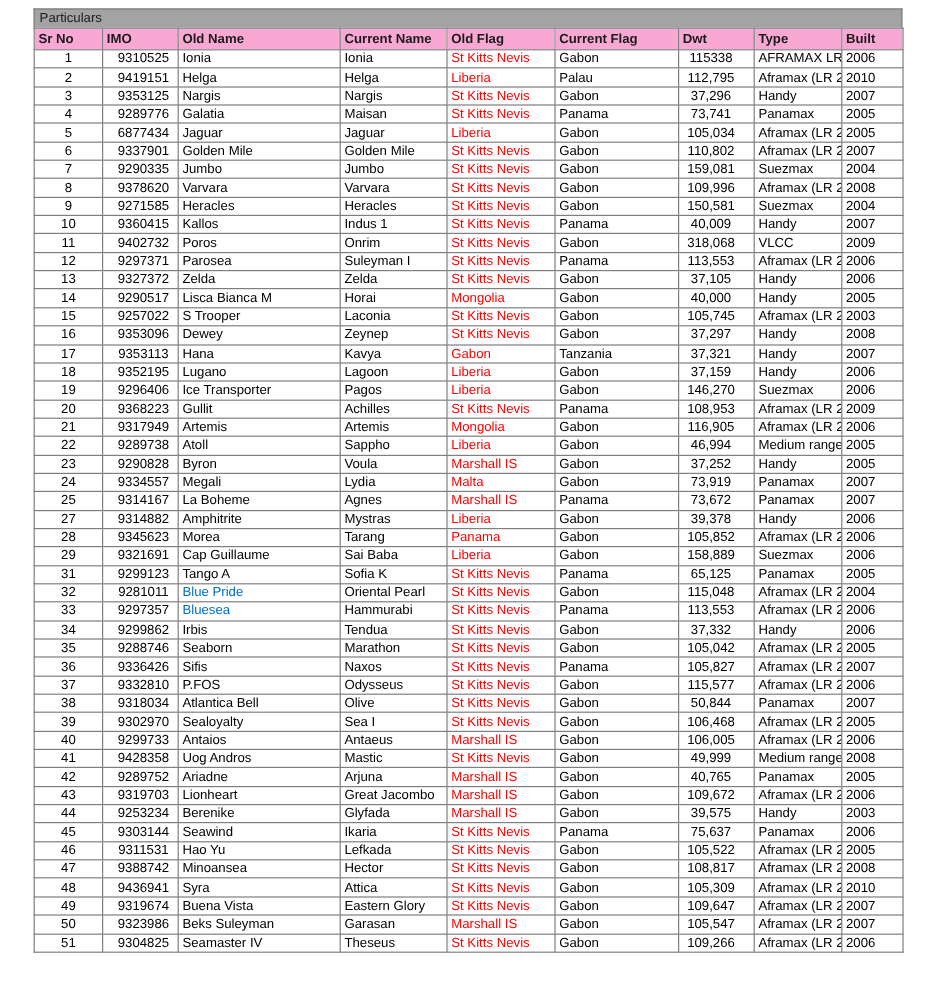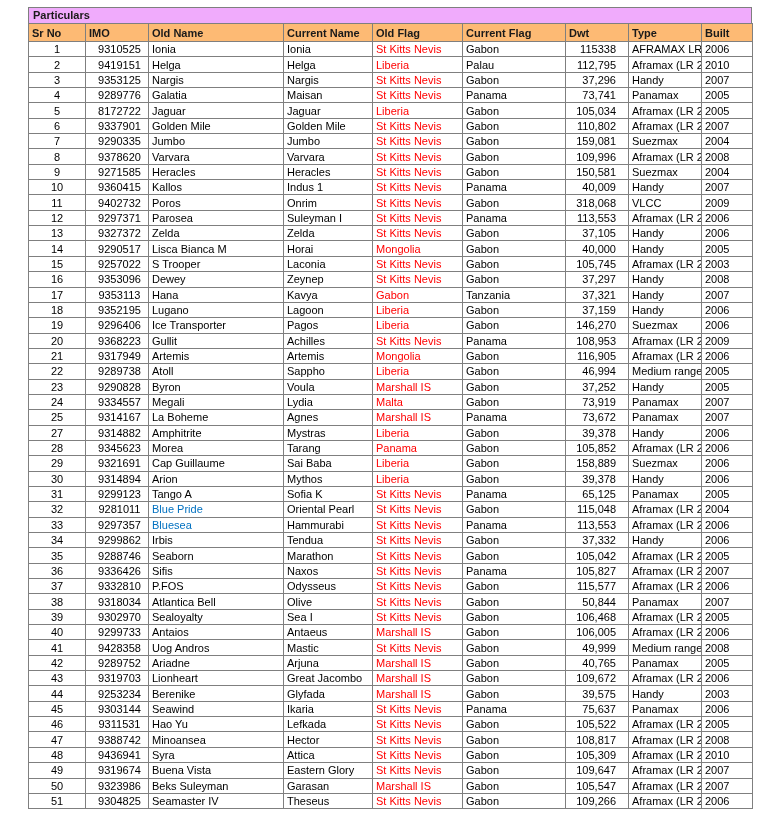--- a/index.html
+++ b/index.html
@@ -1,39 +1,39 @@
 <!DOCTYPE html>
 <html><head>
 <meta charset="utf-8">
 <style>
   * { margin:0; padding:0; box-sizing:border-box; }
   html,body { width:780px; height:829px; background:#ffffff; overflow:hidden;
     font-family:"Liberation Sans", sans-serif; }
   .sheet { position:absolute; left:28px; top:7px; width:724px; }
   .title-bar {
-    background:#f0abfc; color:#1a1a1a; font-weight:bold; font-size:11px;
+    background:#a3a3a3; color:#1a1a1a; font-weight:normal; font-size:11px;
     border:1px solid #7f7f7f; border-bottom:none;
     height:16px; line-height:15px; padding-left:4px;
   }
   table { width:724px; border-collapse:collapse; table-layout:fixed; }
   th, td {
     border:1px solid #7f7f7f; font-size:11px; overflow:hidden;
     white-space:nowrap; padding:0 3px; vertical-align:middle;
   }
   thead th {
-    background:#fdba74; color:#1a1a1a; font-weight:bold; text-align:left;
+    background:#f9a8d4; color:#1a1a1a; font-weight:bold; text-align:left;
     height:18px;
   }
   tbody tr { height:15.35px; }
   tbody td { color:#000; background:#fff; }
   
   td.col-0 { text-align:center; }
   td.col-1 { text-align:center; padding-left:8px; }
   td.col-4 { color:#ff0000; }
-  td.col-6 { text-align:right; padding-right:12px; }
+  td.col-6 { text-align:center; padding-right:12px; }
   td.col-8 { padding-right:10px; }
   td.blue-name { color:#0070c0; }
 </style>
 </head>
 <body>
 
 <div class="sheet">
   <div class="title-bar">Particulars</div>
   <table>
     <colgroup>
@@ -100,21 +100,21 @@
           <td class="col-2">Galatia</td>
           <td class="col-3">Maisan</td>
           <td class="col-4">St Kitts Nevis</td>
           <td class="col-5">Panama</td>
           <td class="col-6">73,741</td>
           <td class="col-7">Panamax</td>
           <td class="col-8">2005</td>
         </tr>
         <tr>
           <td class="col-0">5</td>
-          <td class="col-1">8172722</td>
+          <td class="col-1">6877434</td>
           <td class="col-2">Jaguar</td>
           <td class="col-3">Jaguar</td>
           <td class="col-4">Liberia</td>
           <td class="col-5">Gabon</td>
           <td class="col-6">105,034</td>
           <td class="col-7">Aframax (LR 2)</td>
           <td class="col-8">2005</td>
         </tr>
         <tr>
           <td class="col-0">6</td>
@@ -363,31 +363,20 @@
           <td class="col-1">9321691</td>
           <td class="col-2">Cap Guillaume</td>
           <td class="col-3">Sai Baba</td>
           <td class="col-4">Liberia</td>
           <td class="col-5">Gabon</td>
           <td class="col-6">158,889</td>
           <td class="col-7">Suezmax</td>
           <td class="col-8">2006</td>
         </tr>
         <tr>
-          <td class="col-0">30</td>
-          <td class="col-1">9314894</td>
-          <td class="col-2">Arion</td>
-          <td class="col-3">Mythos</td>
-          <td class="col-4">Liberia</td>
-          <td class="col-5">Gabon</td>
-          <td class="col-6">39,378</td>
-          <td class="col-7">Handy</td>
-          <td class="col-8">2006</td>
-        </tr>
-        <tr>
           <td class="col-0">31</td>
           <td class="col-1">9299123</td>
           <td class="col-2">Tango A</td>
           <td class="col-3">Sofia K</td>
           <td class="col-4">St Kitts Nevis</td>
           <td class="col-5">Panama</td>
           <td class="col-6">65,125</td>
           <td class="col-7">Panamax</td>
           <td class="col-8">2005</td>
         </tr>

